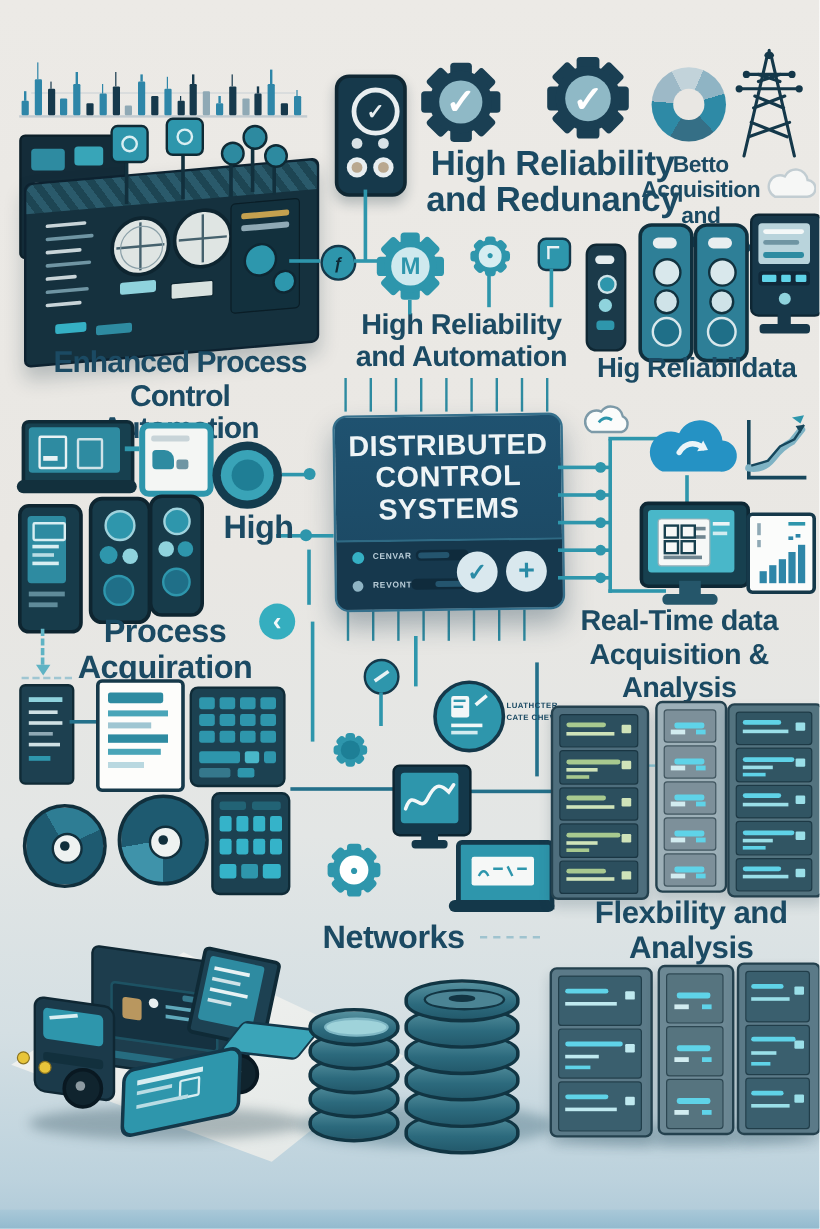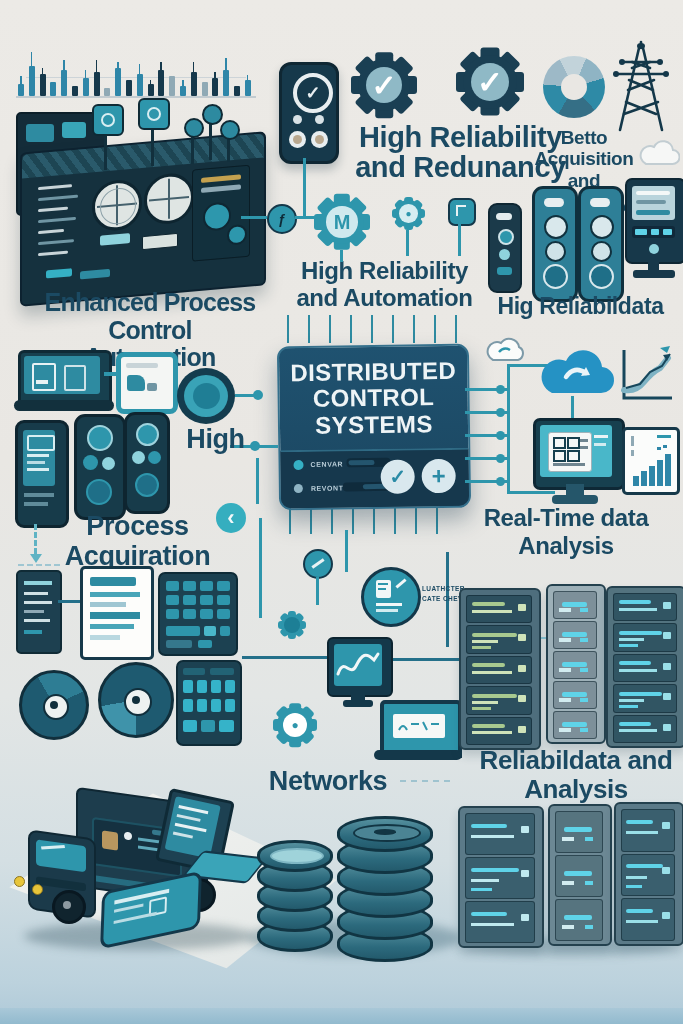--- a/index.html
+++ b/index.html
@@ -428,20 +428,21 @@
         <div style="position: absolute; left: 32px; bottom: 0px; width: 6px; height: 32px; background: rgb(46, 134, 168);"></div>
         <div style="position: absolute; left: 24px; bottom: 36px; width: 4px; height: 3px; background: rgb(46, 134, 168);"></div>
         <div style="position: absolute; left: 30px; bottom: 38px; width: 4px; height: 3px; background: rgb(46, 134, 168);"></div>
       </div>
     <div style="position:absolute;right:6px;top:5px;width:14px;height:3px;background:#2e96ac"></div>
     <div style="position:absolute;left:6px;top:6px;width:3px;height:10px;background:#8fa9b5"></div>
     <div style="position:absolute;left:6px;top:20px;width:3px;height:6px;background:#8fa9b5"></div>
   </div>
   <div class="h" style="left:455px;top:504px;width:222px;font-size:24px;line-height:1.16">
     <div>Real-Time data</div>
+    <div>Acquisition &amp;</div>
     <div>Analysis</div>
   </div>
 
   <div class="ic" style="left:16px;top:570px;width:42px;height:80px;background:#1d4050;border:2px solid #102b36;border-radius:5px">
     <div style="position:absolute;left:6px;top:9px;width:28px;height:4px;background:#8fd3dd"></div>
     <div style="position:absolute;left:6px;top:20px;width:24px;height:3px;background:#cfe0e4"></div>
     <div style="position:absolute;left:6px;top:29px;width:28px;height:3px;background:#cfe0e4"></div>
     <div style="position:absolute;left:6px;top:38px;width:20px;height:3px;background:#8fa9b5"></div>
     <div style="position:absolute;left:6px;top:47px;width:26px;height:3px;background:#cfe0e4"></div>
     <div style="position:absolute;left:6px;top:58px;width:18px;height:4px;background:#2e96ac"></div>
@@ -650,21 +651,21 @@
         <div style="position: absolute; right: 8%; top: 30%; width: 8px; height: 7px; background: rgb(154, 223, 232); border-radius: 1px;"></div>
         <div style="position: absolute; left: 8%; top: 74%; width: 30%; height: 3px; background: rgb(95, 211, 232);"></div>
       </div>
       <div style="position: absolute; left: 5px; top: 126.6px; width: 62px; height: 26.4px; background: rgb(49, 85, 99); border-radius: 3px; border: 1px solid rgba(12, 35, 45, 0.55);">
         <div style="position: absolute; left: 8%; top: 24%; width: 52%; height: 4px; background: rgb(95, 211, 232); border-radius: 2px;"></div>
         <div style="position: absolute; left: 8%; top: 52%; width: 62%; height: 3px; background: rgb(154, 223, 232);"></div>
         <div style="position: absolute; right: 8%; top: 30%; width: 8px; height: 7px; background: rgb(154, 223, 232); border-radius: 1px;"></div>
       </div>
     </div>
   <div class="h" style="left:470px;top:746px;width:212px;font-size:26px;line-height:1.12">
-    <div>Reliabildata and</div>
+    <div>Flexbility and</div>
     <div>Analysis</div>
   </div>
 
   <div class="ic" style="left:6px;top:790px;width:334px;height:180px">
     <div style="position:absolute;inset:0;background:linear-gradient(160deg,#f4f4f1,#e2e7e6);clip-path:polygon(44% 2%,99% 50%,66% 99%,1% 54%)"></div>
   </div>
   <div class="shadow" style="left:24px;top:922px;width:230px;height:28px;background:rgba(28,58,74,.30)"></div>
   <div class="ic" style="left:76px;top:796px;width:128px;height:96px;background:#1d3d4d;border-radius:7px;transform:skewY(8deg);border:2px solid #0f2733">
     <div style="position:absolute;left:14px;top:26px;width:86px;height:44px;background:#153140;border-radius:4px;border:2px solid #2e96ac55">
       <div style="position:absolute;left:8px;top:10px;width:16px;height:18px;background:#b9975f;border-radius:3px"></div>

